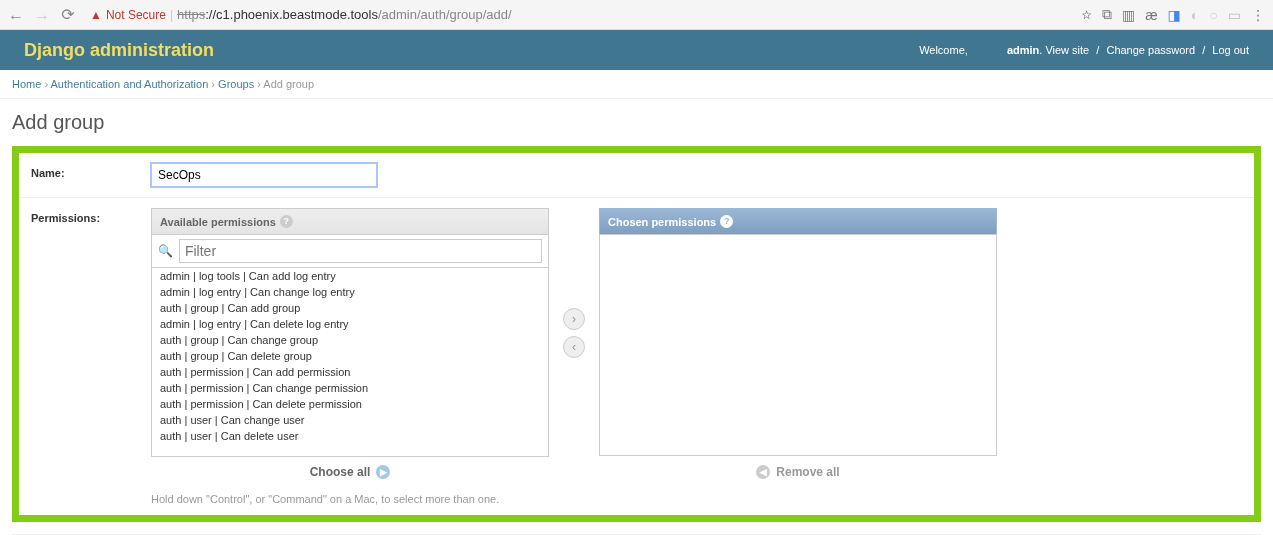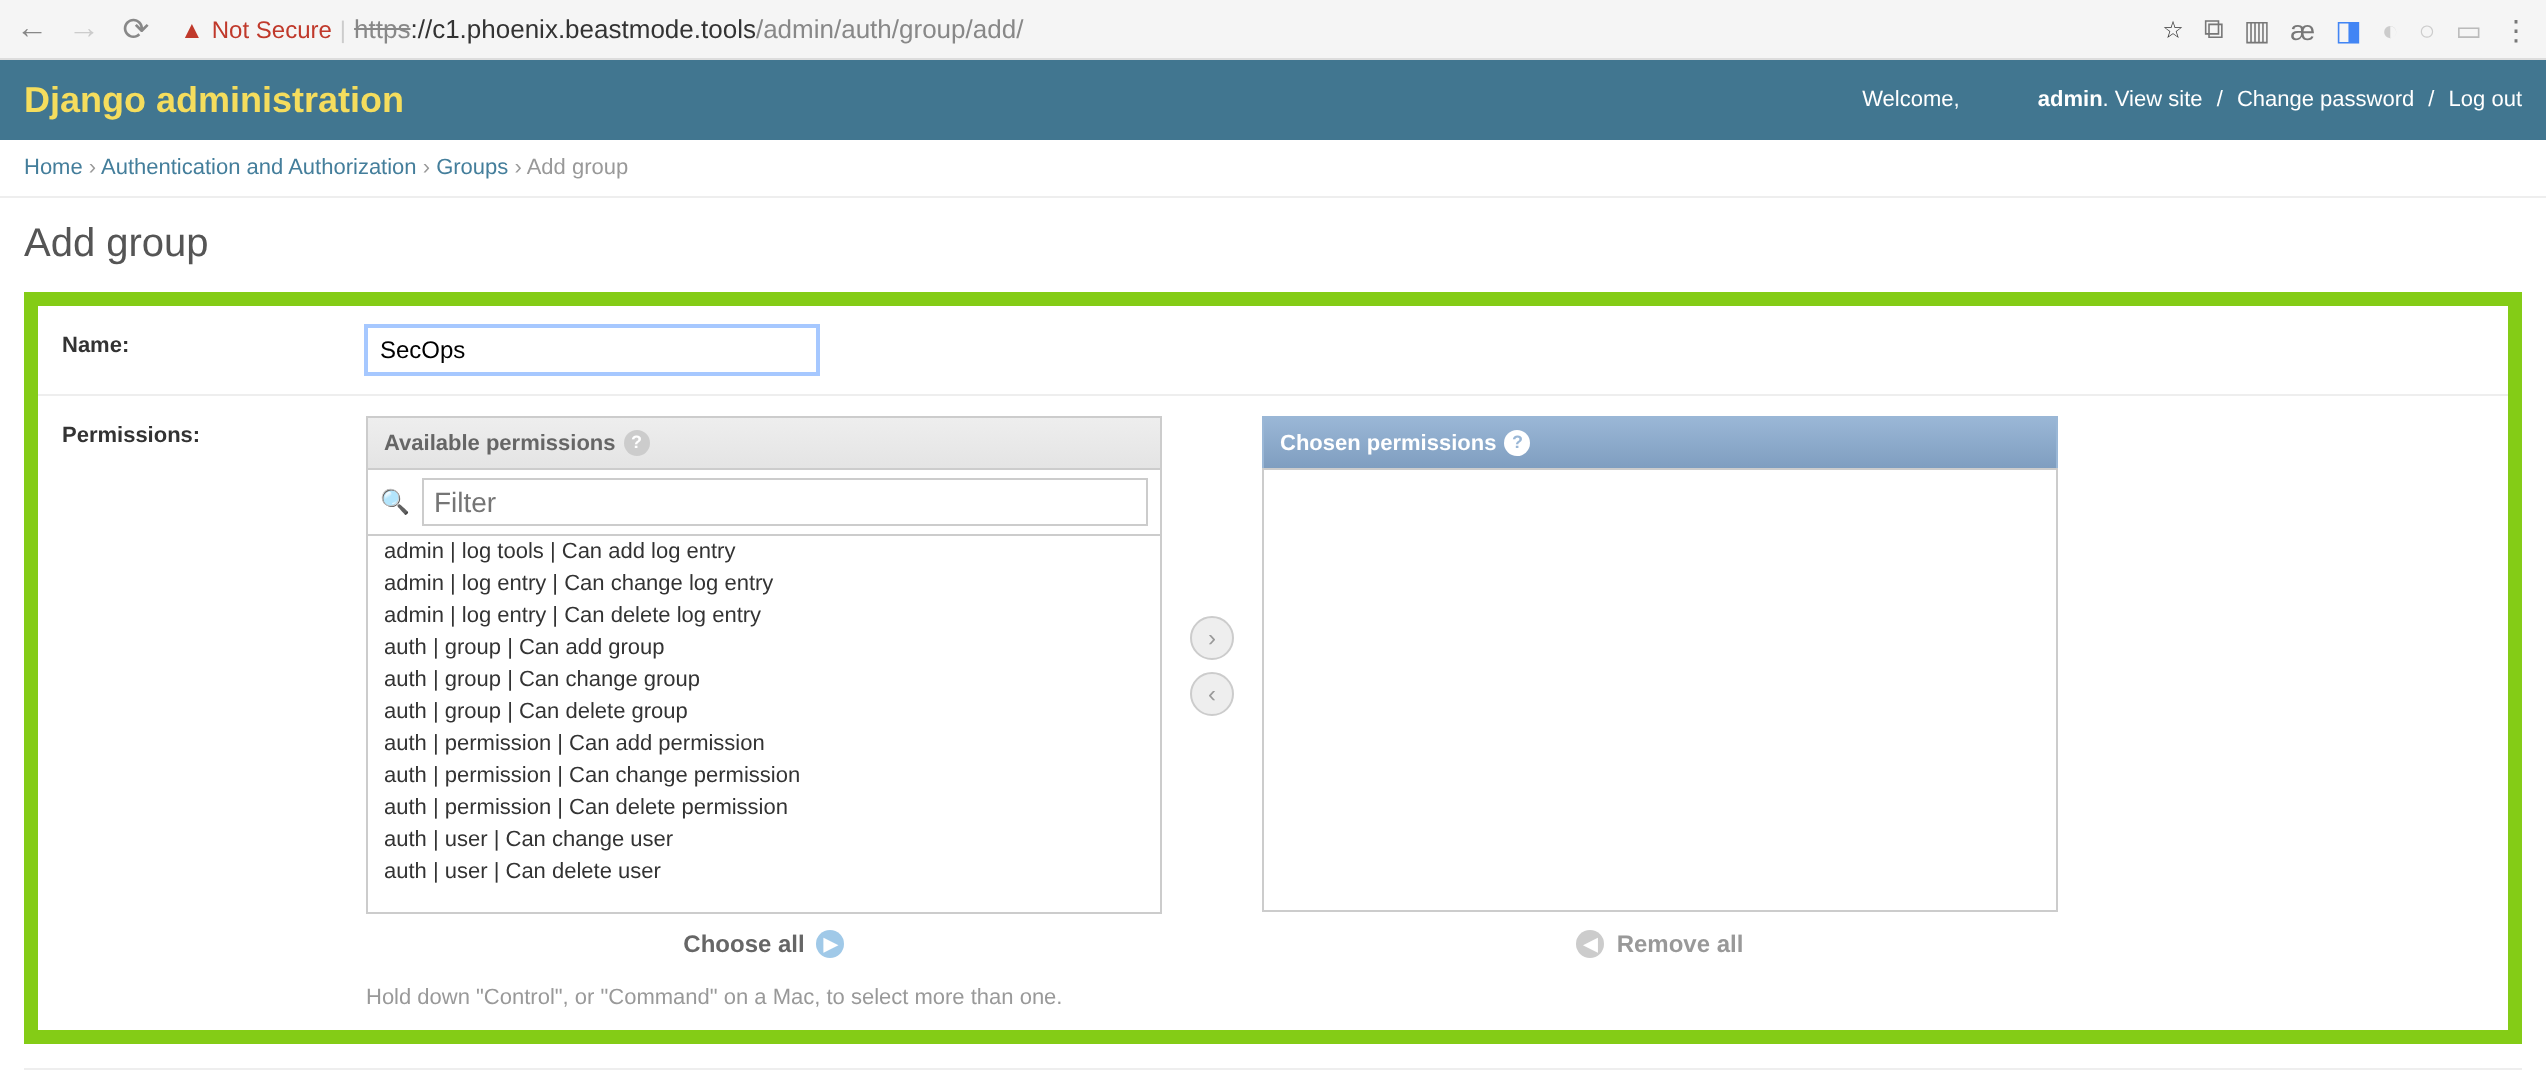--- a/index.html
+++ b/index.html
@@ -13,40 +13,40 @@
 .not-secure { color: #c0392b; font-size: 12px; display: flex; align-items: center; gap: 4px; }
 .url-sep { color: #ccc; }
 .url-text { font-size: 13px; color: #888; }
 .url-text .strike { text-decoration: line-through; }
 .url-text .dark { color: #333; }
 .right-icons { display: flex; align-items: center; gap: 10px; color: #777; font-size: 14px; }
 .right-icons span { cursor: pointer; }
 .icon-blue { color: #4285f4; }
 
 
-.header { background: #417690; color: #fff; height: 40px; display: flex; align-items: center; justify-content: space-between; padding: 0 12px; }
+.header { background: #417690; color: #fff; height: 40px; display: flex; align-items: center; justify-content: space-between; padding: 0 24px; }
 .branding { color: #f5dd5d; font-size: 18px; font-weight: bold; }
 .userlinks { font-size: 11px; color: #fff; }
 .userlinks a { color: #fff; text-decoration: none; }
 .userlinks strong { font-weight: bold; color: #fff; margin-left: 36px; }
 .userlinks .sep { margin: 0 4px; }
 
 
 .breadcrumbs { padding: 8px 12px; background: #fff; font-size: 11px; color: #999; border-bottom: 1px solid #eee; }
 .breadcrumbs a { color: #447e9b; text-decoration: none; }
 
 
 .content { padding: 12px; }
 h1 { font-size: 20px; font-weight: normal; color: #555; margin-bottom: 12px; }
 
 fieldset.module { border: 7px solid #84cc16; margin: 0; padding: 0; }
 .form-row { border-bottom: 1px solid #eee; padding: 10px 12px; display: flex; align-items: flex-start; }
 .form-row:last-child { border-bottom: none; }
 .form-row label { width: 120px; font-size: 11px; font-weight: bold; color: #333; padding-top: 4px; }
-.form-row .field { flex: 1; margin-left: 32px; }
+.form-row .field { flex: 1; }
 input.vTextField { width: 226px; padding: 4px 6px; border: 1px solid #7dadd9; background: #fff; font-size: 12px; outline: 2px solid #a6c8ff; outline-offset: -1px; }
 
 
 .selector { display: flex; gap: 14px; align-items: flex-start; }
 .selector-col { width: 398px; }
 .selector-header { background: linear-gradient(#eee, #e4e4e4); border: 1px solid #ccc; border-bottom: none; padding: 6px 8px; font-size: 11px; font-weight: bold; color: #666; display: flex; align-items: center; gap: 4px; }
 .selector-header.chosen { background: linear-gradient(#9ab7d6, #7f9ec0); color: #fff; border-color: #9ab7d6; }
 .help-icon { display: inline-block; width: 13px; height: 13px; border-radius: 50%; background: #ccc; color: #fff; font-size: 9px; text-align: center; line-height: 13px; }
 .selector-filter { border: 1px solid #ccc; border-bottom: none; padding: 4px 6px; display: flex; align-items: center; gap: 6px; }
 .selector-filter input { flex: 1; border: 1px solid #ccc; padding: 3px 5px; font-size: 14px; }
@@ -136,22 +136,22 @@
               <span>Available permissions</span>
               <span class="help-icon">?</span>
             </div>
             <div class="selector-filter">
               <span>🔍</span>
               <input type="text" placeholder="Filter" style="">
             </div>
             <div class="selector-list" id="avail-list">
                 <div class="selector-item">admin | log tools | Can add log entry</div>
                 <div class="selector-item">admin | log entry | Can change log entry</div>
+                <div class="selector-item">auth | group | Can add group</div>
                 <div class="selector-item">admin | log entry | Can delete log entry</div>
-                <div class="selector-item">auth | group | Can add group</div>
                 <div class="selector-item">auth | group | Can change group</div>
                 <div class="selector-item">auth | group | Can delete group</div>
                 <div class="selector-item">auth | permission | Can add permission</div>
                 <div class="selector-item">auth | permission | Can change permission</div>
                 <div class="selector-item">auth | permission | Can delete permission</div>
                 <div class="selector-item">auth | user | Can change user</div>
                 <div class="selector-item">auth | user | Can delete user</div>
               </div>
             <div class="selector-footer">
               <a href="#">

